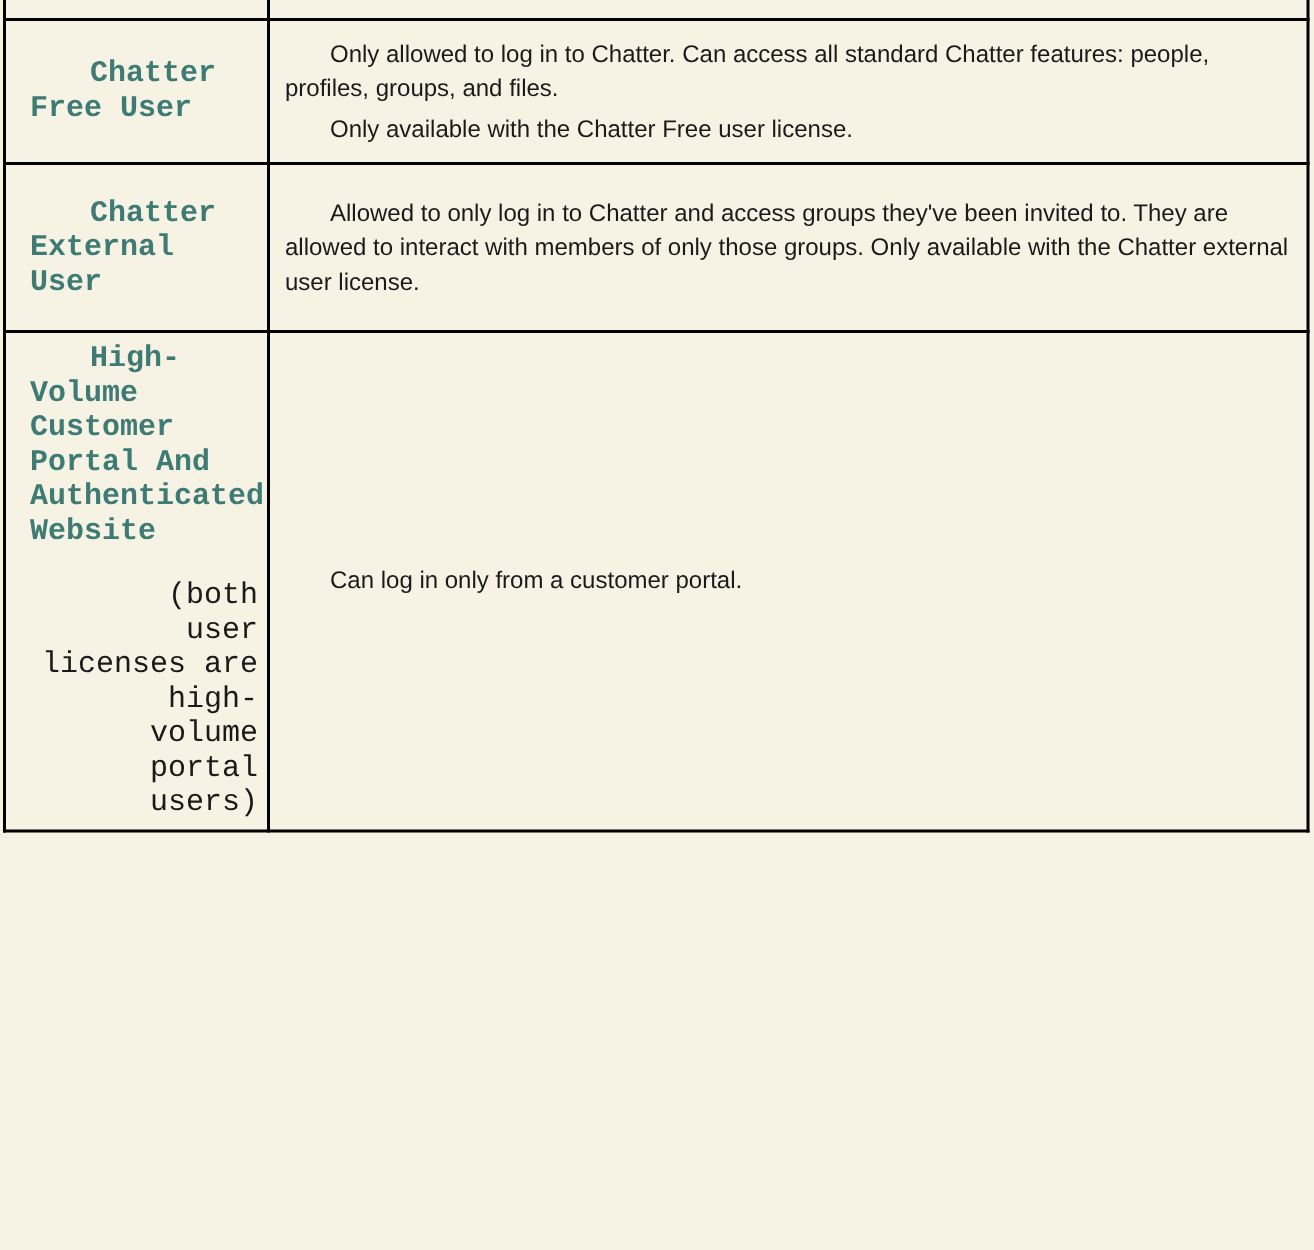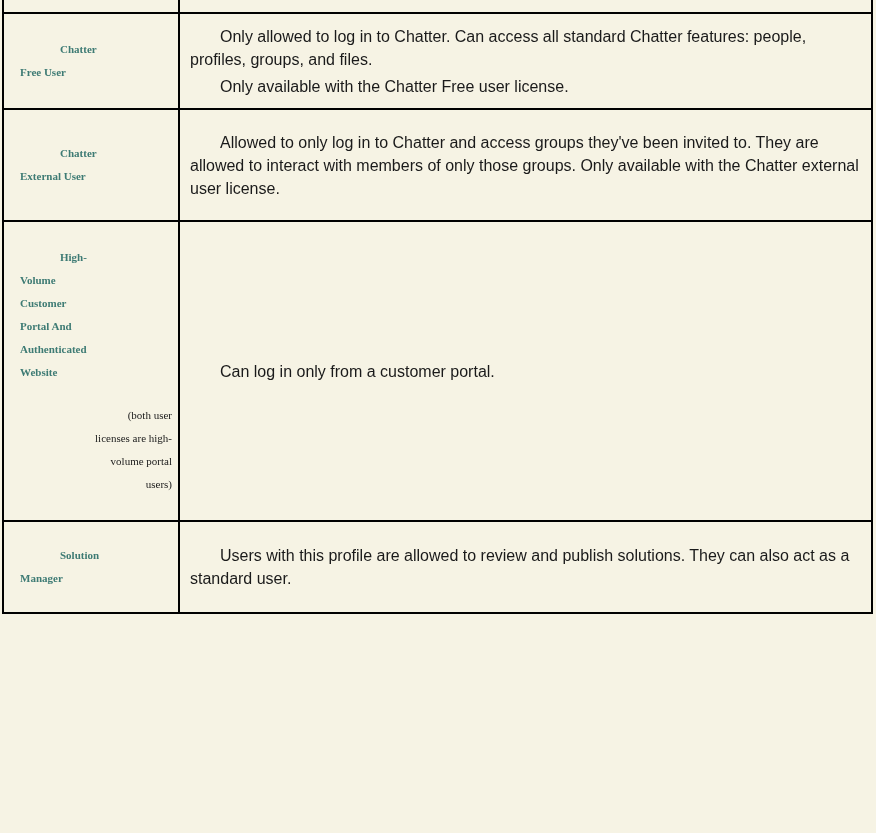--- a/index.html
+++ b/index.html
@@ -25,22 +25,22 @@
     background: #f6f3e4;
     padding: 0;
   }
   tr.clipped-row td {
     border-top: 0;
     height: 8px;
   }
   tr.last-row td { border-bottom-width: 3px; }
 
   td.profile-cell {
-    font-family: Liberation Serif, serif;
-    font-size: 11px;
+    font-family: Liberation Mono, monospace;
+    font-size: 20px;
     line-height: 23px;
     font-weight: bold;
     color: #3e7b74;
     padding: 6px 6px 6px 16px;
   }
   td.profile-cell p {
     margin: 0;
     text-indent: 40px;
     white-space: pre-line;
   }
@@ -118,24 +118,15 @@
       <p class="profile-note">(both user
 licenses are high-
 volume portal
 users)</p>
     </td>
     <td class="desc-cell">
       <p>Can log in only from a customer portal.</p>
     </td>
   </tr>
 
-  <tr class="row-5">
-    <td class="profile-cell">
-      <p>Solution
-Manager</p>
-    </td>
-    <td class="desc-cell">
-      <p>Users with this profile are allowed to review and publish solutions. They can also act as a standard user.</p>
-    </td>
-  </tr>
 
 </tbody>
   </table>
 
 </body></html>

